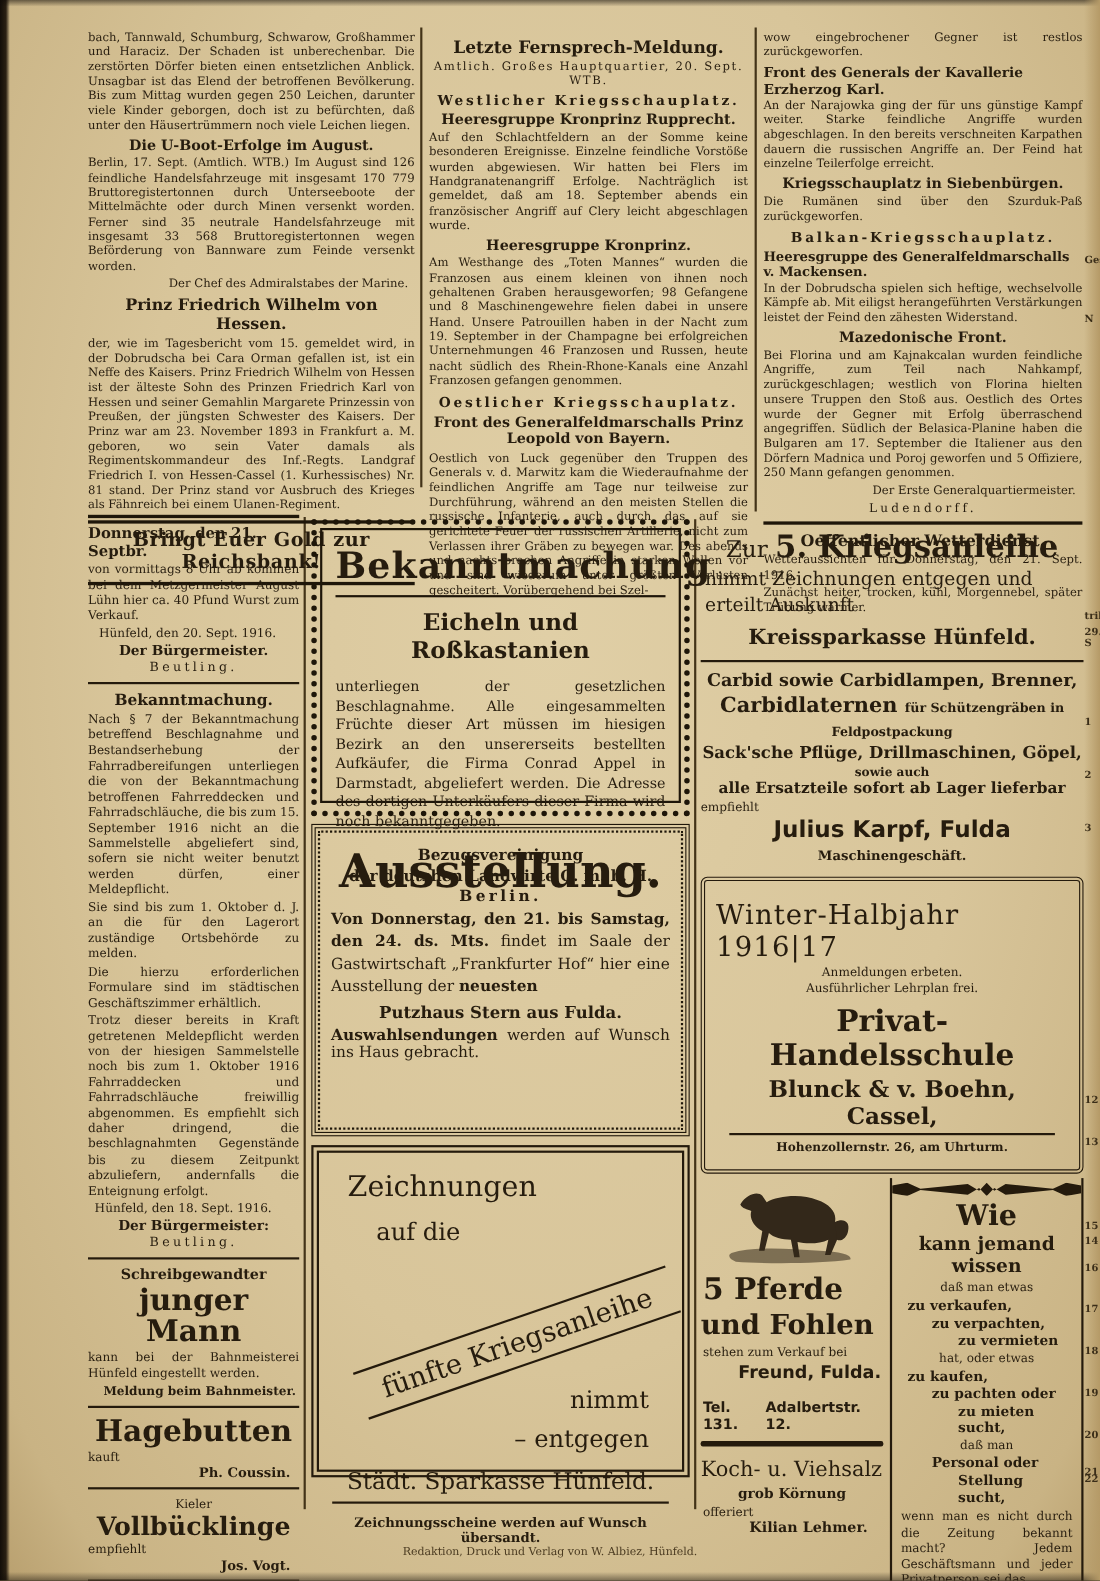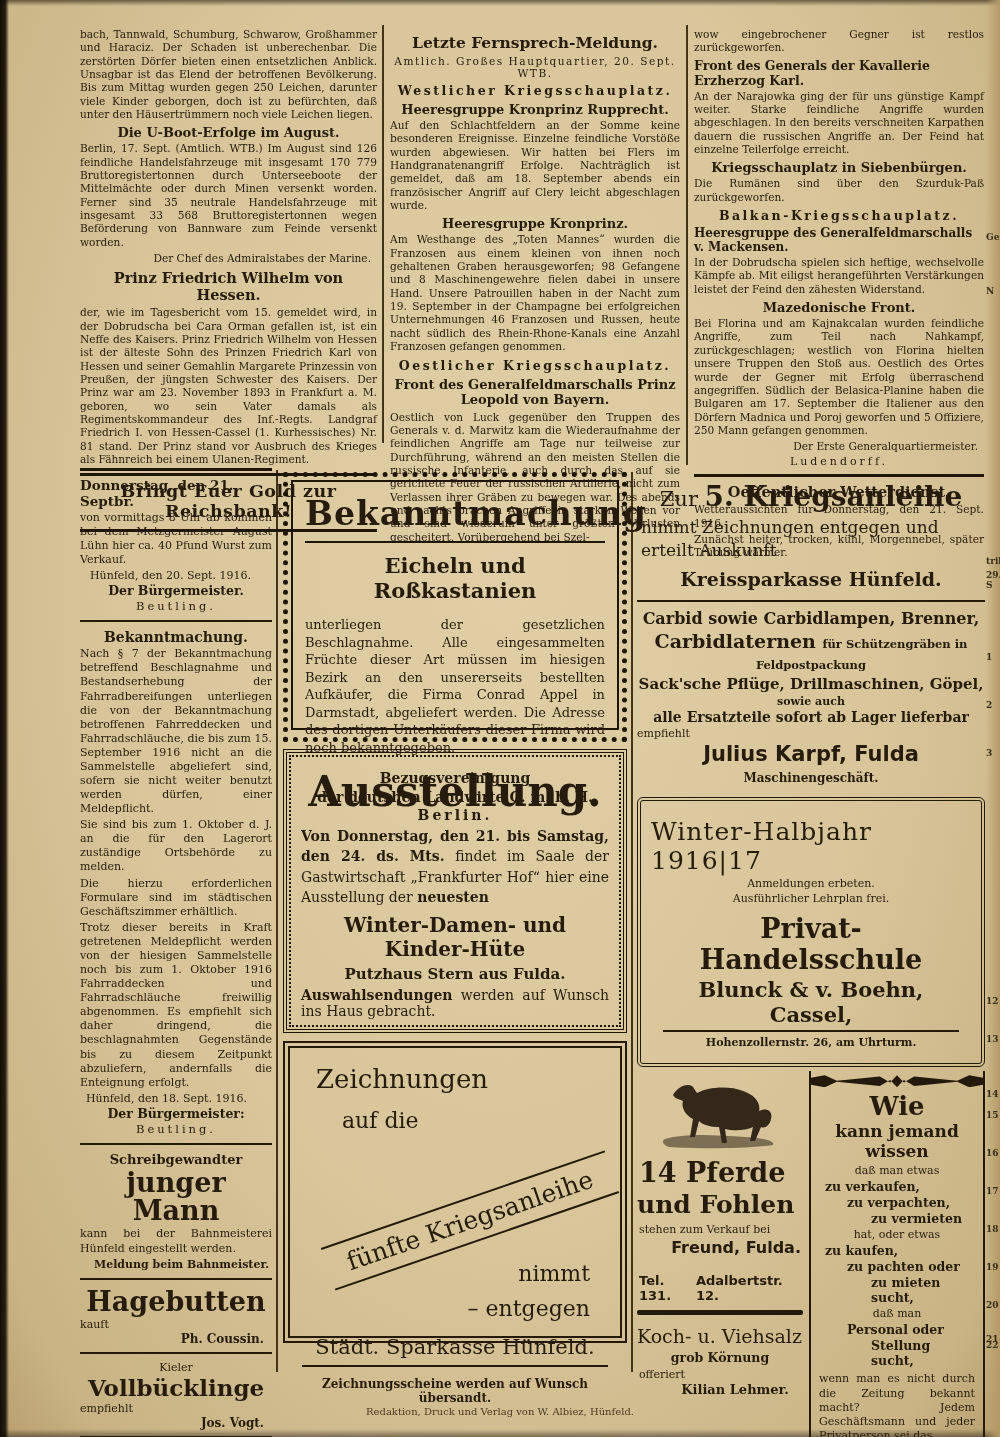--- a/index.html
+++ b/index.html
@@ -219,21 +219,20 @@
           <span>Bezugsvereinigung</span><br>
           <span>der deutshen Landwirte G. m. b. H.</span><br>
           <span style="letter-spacing:3px">Berlin.</span>
         </div>
       </div>
     </div>
 
     <div class="box-zig" style="height:252px;margin-top:7px">
       <div class="aus-title">Ausstellung.</div>
       <p class="aus-body"><span style="font-weight:bold">Von Donnerstag, den 21. bis Samstag, den 24. ds. Mts.</span><span> findet im Saale der Gastwirtschaft „Frankfurter Hof“ hier eine Ausstellung der </span><span style="font-weight:bold">neuesten</span></p>
-      <div class="aus-hats">Winter-Damen- und Kinder-Hüte</div>
       <div class="aus-sig">Putzhaus Stern aus Fulda.</div>
       <p class="aus-line"><span style="font-weight:bold">Auswahlsendungen</span><span> werden auf Wunsch ins Haus gebracht.</span></p>
     </div>
 
     <div class="box-scroll" style="height:268px;margin-top:8px">
       <div class="zei-l1">Zeichnungen</div>
       <div class="zei-l2">auf die</div>
       <div class="zei-diag">fünfte  Kriegsanleihe</div>
       <div class="zei-l3">nimmt</div>
       <div class="zei-l4">–   entgegen</div>
@@ -271,21 +270,21 @@
     <div class="sub2">
       <div style="width:166px;margin-right:6px">
         <div class="ad">
           <svg class="horse" width="130" height="78" viewBox="0 0 130 78">
             <g fill="#33281a">
               <path d="M18 18 C24 8 34 6 38 10 L42 16 C52 10 74 8 88 14 C100 18 106 26 104 34 C112 40 112 48 106 50 L100 64 L95 64 L98 50 C90 54 78 54 70 52 L72 66 L67 66 L64 50 C56 50 48 48 44 44 L40 60 L35 60 L38 42 C30 38 26 30 28 24 C24 22 20 22 18 18 Z"></path>
               <path d="M104 34 C112 30 118 34 116 42 C115 48 110 52 106 50 Z"></path>
               <path d="M10 62 C30 56 60 58 90 60 C110 61 120 64 118 68 C90 72 40 72 14 70 C8 68 6 64 10 62 Z" opacity=".55"></path>
             </g>
           </svg>
-          <div class="pf-l1">14 Pferde</div>
+          <div class="pf-l1">5 Pferde</div>
           <div class="pf-l2">und Fohlen</div>
           <div class="pf-l3">stehen zum Verkauf bei</div>
           <div class="pf-l4">Freund, Fulda.</div>
           <div class="pf-l5">
             <span>Tel. 131.</span>
             <span>Adalbertstr. 12.</span>
           </div>
         </div>
         <div class="orn-bar"></div>
         <div class="ad">
@@ -326,21 +325,21 @@
   <div class="right-strip">
       <span class="edge-frag" style="top: 232px;">Gese</span>
       <span class="edge-frag" style="top: 286px;">N</span>
       <span class="edge-frag" style="top: 556px;">tribe</span>
       <span class="edge-frag" style="top: 570px;">29. S</span>
       <span class="edge-frag" style="top: 652px;">1</span>
       <span class="edge-frag" style="top: 700px;">2</span>
       <span class="edge-frag" style="top: 748px;">3</span>
       <span class="edge-frag" style="top: 996px;">12</span>
       <span class="edge-frag" style="top: 1034px;">13</span>
-      <span class="edge-frag" style="top: 1089px;">14</span>
+      <span class="edge-frag" style="top: 1124px;">14</span>
       <span class="edge-frag" style="top: 1110px;">15</span>
       <span class="edge-frag" style="top: 1148px;">16</span>
       <span class="edge-frag" style="top: 1186px;">17</span>
       <span class="edge-frag" style="top: 1224px;">18</span>
       <span class="edge-frag" style="top: 1262px;">19</span>
       <span class="edge-frag" style="top: 1300px;">20</span>
       <span class="edge-frag" style="top: 1334px;">21</span>
       <span class="edge-frag" style="top: 1340px; text-align: center;">22</span>
     </div>
 </div>

